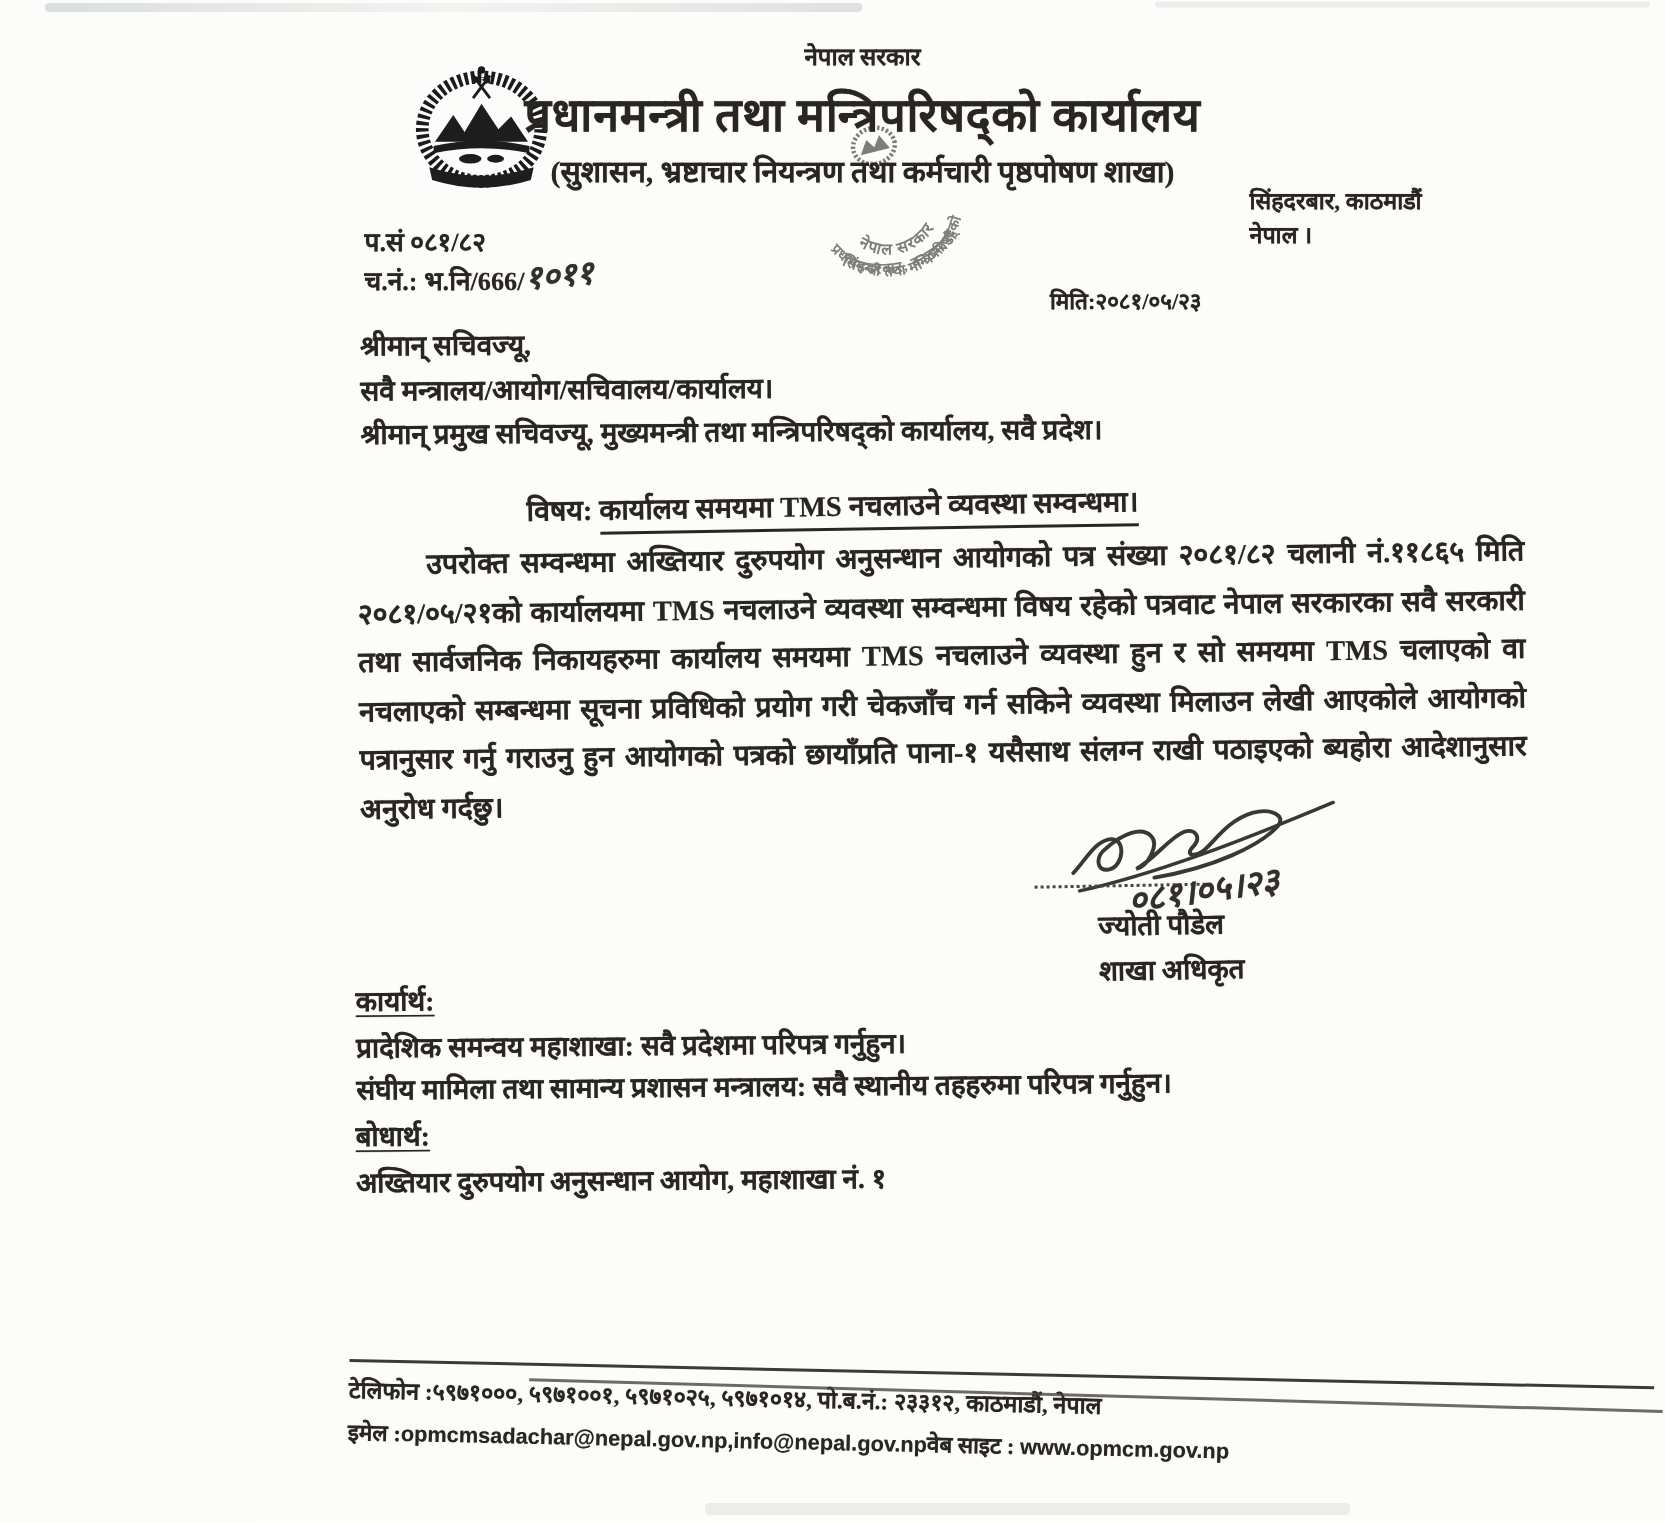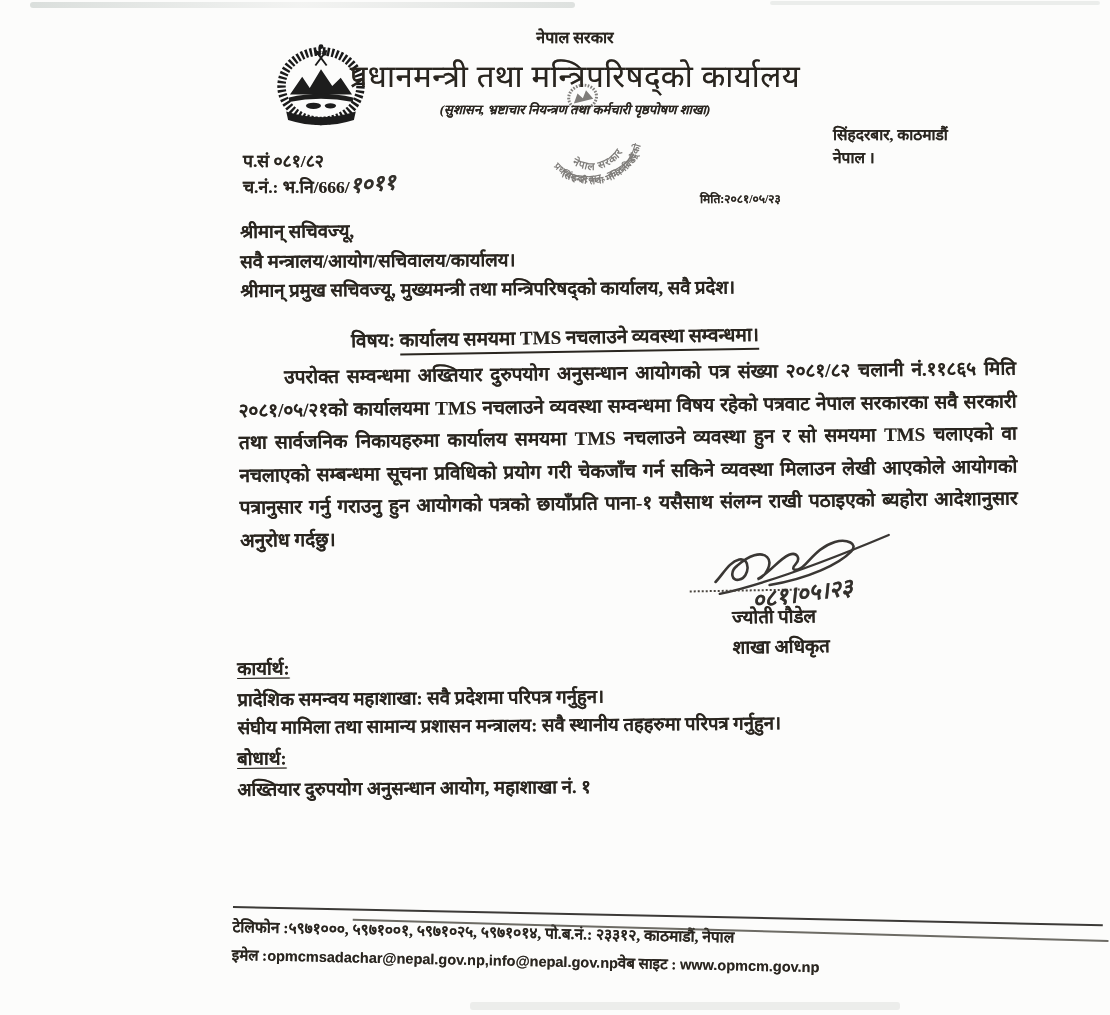--- a/index.html
+++ b/index.html
@@ -6,30 +6,30 @@
   .page{
     position:relative;width:1110px;height:1015px;overflow:hidden;
     background:#fcfcfb;color:#29251f;
     font-family:"Liberation Serif","DejaVu Serif",serif;
   }
   .abs{position:absolute;}
   .soft{text-shadow:0 0 .5px rgba(45,40,35,.55);}
   
   .head-wrap{left:40px;top:26px;width:1070px;text-align:center;z-index:3;}
   .govt{font-size:16px;font-weight:600;}
-  .office{font-size:31px;font-weight:400;margin:6px 0 4px 0;letter-spacing:.5px;}
-  .branch{font-size:13px;font-weight:600;font-style:italic;}
+  .office{font-size:31px;font-weight:700;margin:6px 0 4px 0;letter-spacing:.5px;}
+  .branch{font-size:20px;font-weight:600;}
   .emblem{left:274px;top:40px;width:94px;height:96px;z-index:2;}
   .stamp{left:503px;top:64px;width:180px;height:150px;z-index:1;opacity:.8;}
   .addr{left:833px;top:123px;font-size:15.5px;line-height:23px;font-weight:600;z-index:3;}
   
   .refno{left:243px;top:148px;font-size:17.5px;font-weight:600;}
   .dispatch{left:243px;top:169px;font-size:17.5px;font-weight:600;}
   .dispatch .hand{display:inline-block;font-size:22px;transform:rotate(-5deg) translateY(-2px);font-style:italic;color:#33302b;}
-  .date{left:700px;top:190px;font-size:12px;font-weight:600;}
+  .date{left:700px;top:190px;font-size:15px;font-weight:600;}
   
   .addressee{left:240px;top:218px;width:720px;font-size:18.5px;line-height:29.5px;font-weight:600;transform:rotate(-.4deg);transform-origin:left top;}
   
   .subject{left:0;top:324px;width:1110px;text-align:center;font-size:19px;font-weight:700;transform:rotate(-.9deg);}
   .subject .u{border-bottom:2px solid #2a2620;padding-bottom:3px;}
   
   .body-par{left:238px;top:362px;width:778px;font-size:19px;line-height:32.5px;
     text-align:justify;text-indent:46px;font-weight:600;transform:rotate(-.7deg);transform-origin:left top;}
   
   .sig-wrap{left:690px;top:536px;width:280px;height:140px;transform:rotate(-1deg);}

